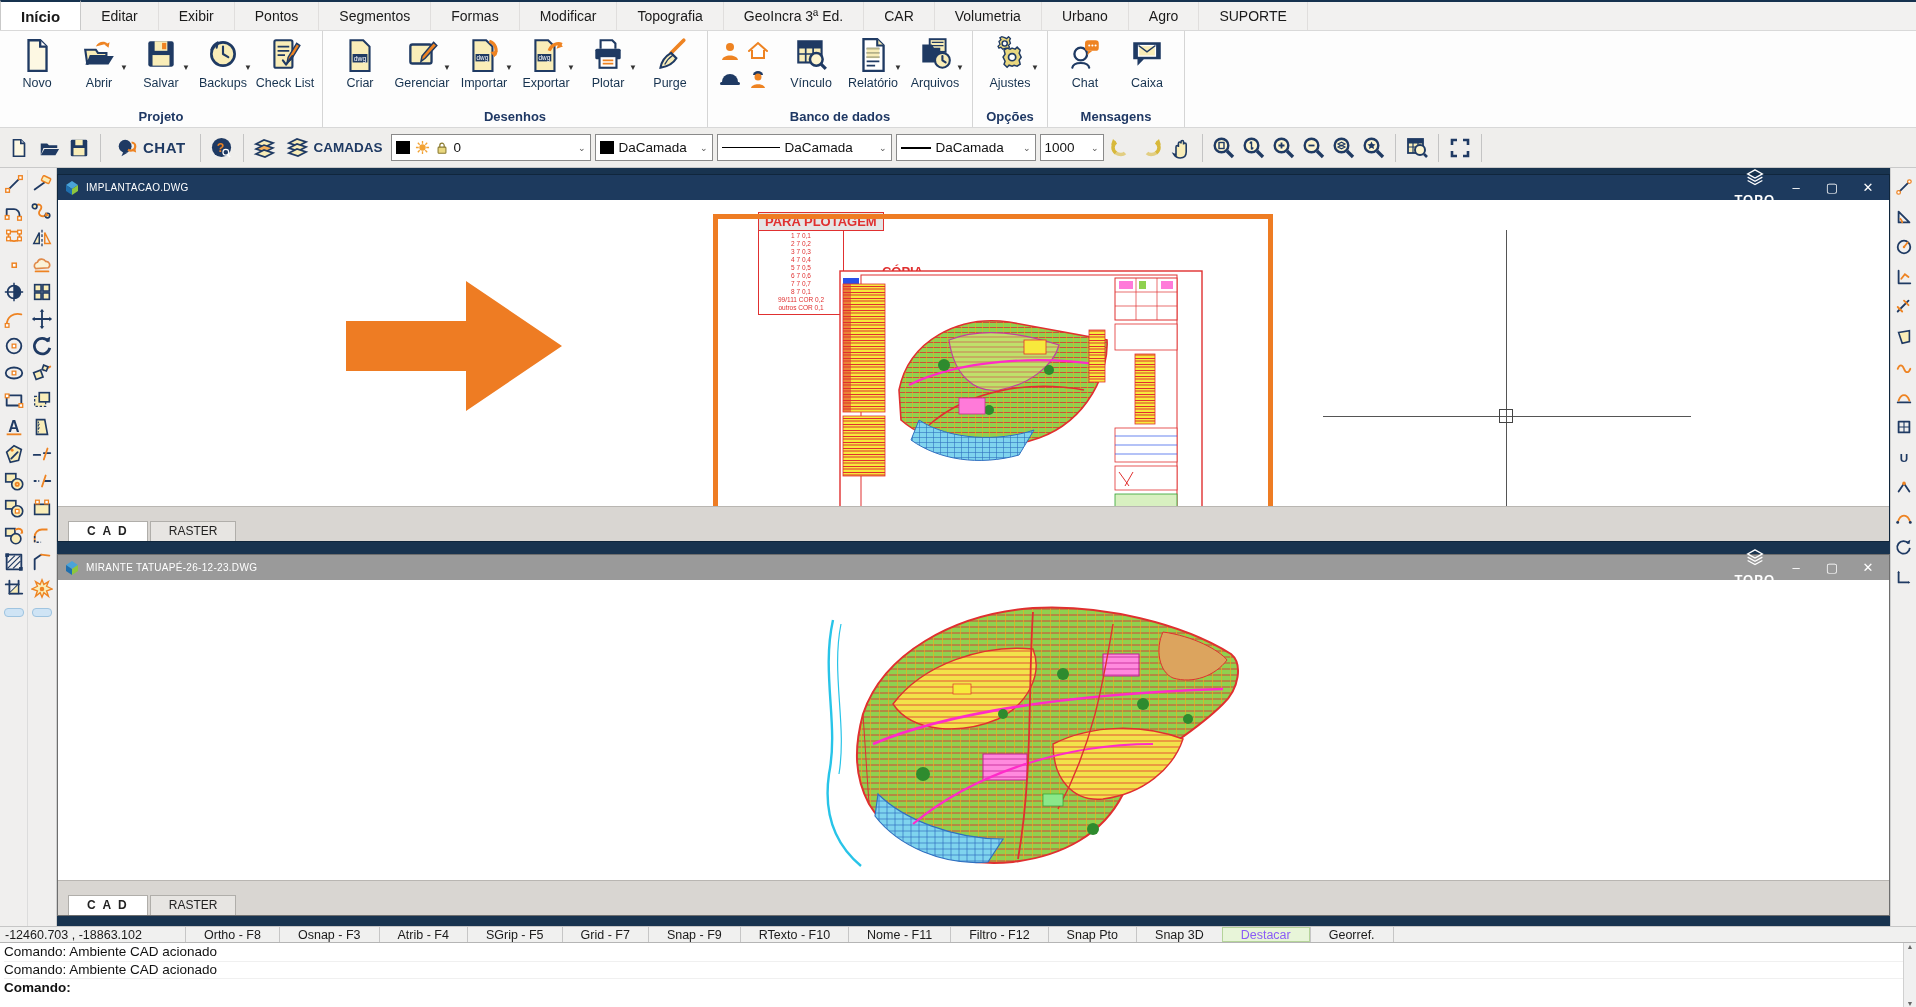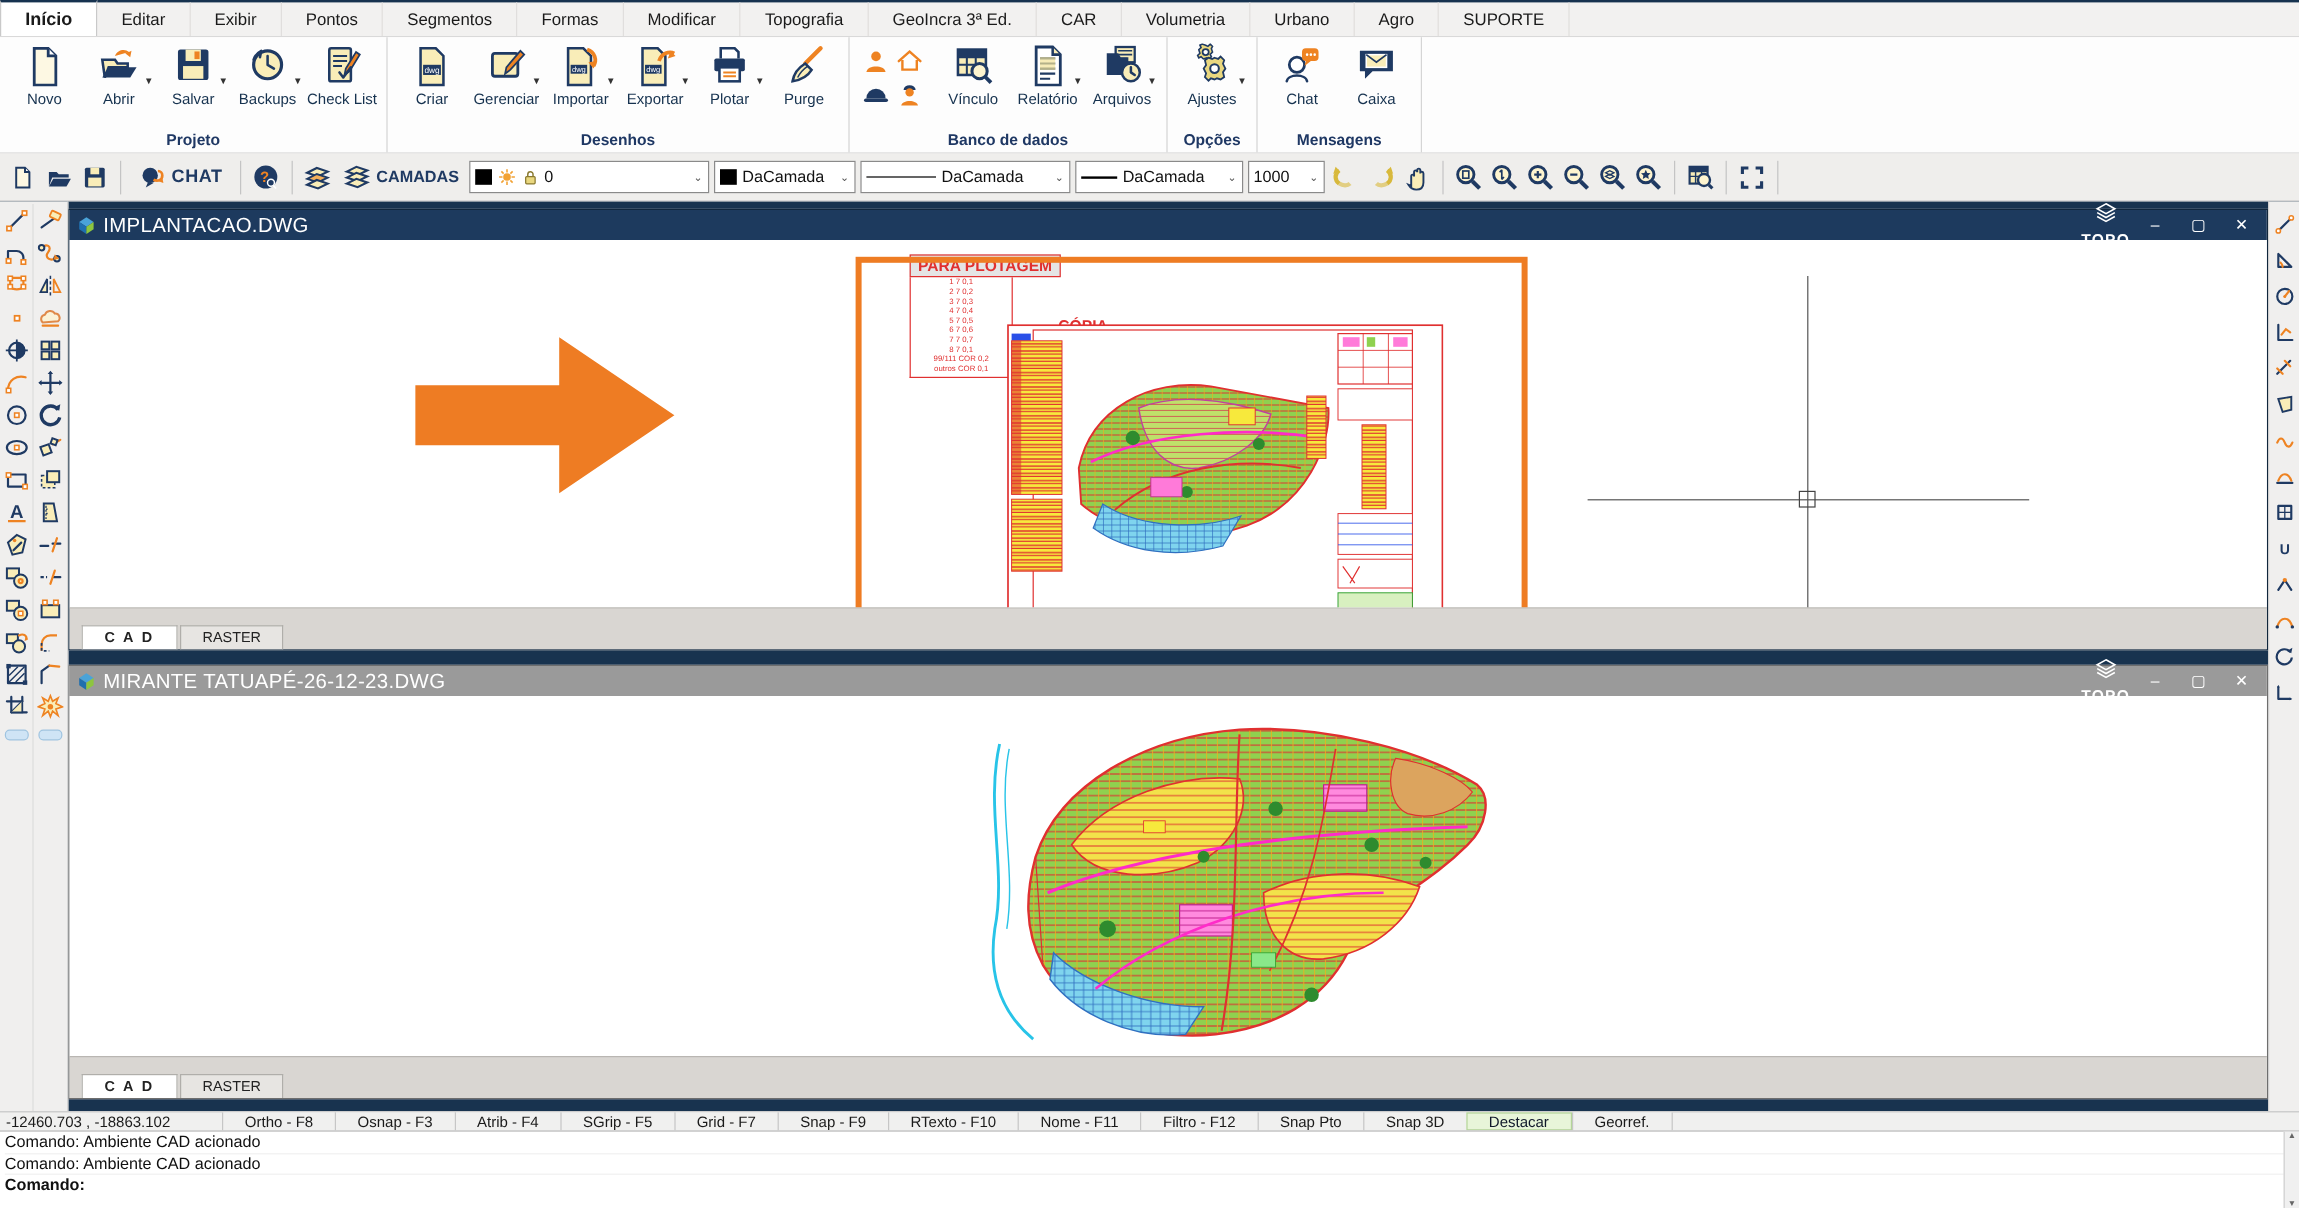--- a/index.html
+++ b/index.html
@@ -45,21 +45,21 @@
   .ltool { width:26px; height:27px; display:flex; align-items:center; justify-content:center; }
   .railpill { width:20px; height:9px; background:#cfe4f5; border:1px solid #9fc4e0; border-radius:4px; margin-top:6px; }
   .rightrail { width:26px; background:#f0efee; border-left:1px solid #cfcfcf; display:flex; flex-direction:column; align-items:center; padding-top:4px; }
   .rtool { width:22px; height:30px; display:flex; align-items:center; justify-content:center; }
 
   .center { flex:1; display:flex; flex-direction:column; }
   .win { border:1px solid #10263c; display:flex; flex-direction:column; background:#fff; }
   .tbar { height:25px; display:flex; align-items:center; padding:0 6px; gap:6px; }
   .tbar.active { background:#1d3a5e; }
   .tbar.inactive { background:#9a9a9a; }
-  .tbar .ttl { color:#fff; font-size:17px; letter-spacing:.3px; }
+  .tbar .ttl { color:#fff; font-size:10px; letter-spacing:.3px; }
   .tbar .spacer { flex:1; }
   .brand { display:flex; align-items:center; gap:5px; color:#fff; font-weight:bold; font-size:13px; letter-spacing:1px;flex-direction:column; }
   .wbtn { width:30px; height:20px; display:flex; align-items:center; justify-content:center; color:#fff; font-size:13px; }
   .client { position:relative; background:#fff; overflow:hidden; }
   .wtabs { height:37px; background:#d9d6d2; display:flex; align-items:flex-end; padding-left:10px; gap:2px; border-top:1px solid #b9b6b2; }
   .wtab { font-size:12px; padding:2px 18px 3px; border:1px solid #b0aeaa; border-bottom:none; background:#e7e5e2; color:#222; }
   .wtab.on { background:#fff; font-weight:bold; letter-spacing:2px; }
 
   
   .hl-rect { position:absolute; border:5px solid #ee7c23; z-index:30; }
@@ -70,21 +70,21 @@
   .pn-copy { position:absolute; font-size:13px; font-weight:bold; color:#e03030; }
   .crosshair-h { position:absolute; height:1px; background:#555; z-index:8; }
   .crosshair-v { position:absolute; width:1px; background:#555; z-index:8; }
   .crosshair-box { position:absolute; width:14px; height:14px; border:1px solid #444; background:transparent; z-index:9; }
 
   
   .statusbar { height:16px; background:#f0f0ef; border-top:1px solid #c6c6c6; display:flex; align-items:stretch; font-size:12.5px; color:#1a1a1a; }
   .coords { width:185px; display:flex; align-items:center; padding-left:5px; }
   .stgl { display:flex; align-items:center; padding:0 18px; border-left:1px solid #c6c6c6; background:#f0f0ef; }
   .stgl:last-child { border-right:1px solid #c6c6c6; }
-  .stgl.on { background:#e8f5d9; color:#0f172a; border:1px solid #b5d49a; }
+  .stgl.on { background:#e8f5d9; color:#8b5cf6; border:1px solid #b5d49a; }
 
   
   .console { flex:1; background:#fff; border-top:1px solid #b5b5b5; position:relative; font-size:13.5px; color:#111; padding:1px 0 0 4px; }
   .cline { line-height:16.5px; border-bottom:1px solid #f0f0f0; }
   .cprompt { font-weight:bold; line-height:17px; }
   .cscroll { position:absolute; right:0; top:0; bottom:0; width:13px; background:#f0f0f0; border-left:1px solid #d0d0d0; display:flex; flex-direction:column; justify-content:space-between; align-items:center; font-size:7px; color:#666; }
 
   svg { display:block; }
   .sn { stroke:#1f3a63; fill:none; stroke-width:2; stroke-linecap:round; stroke-linejoin:round; }
   .snf { fill:#1f3a63; }

